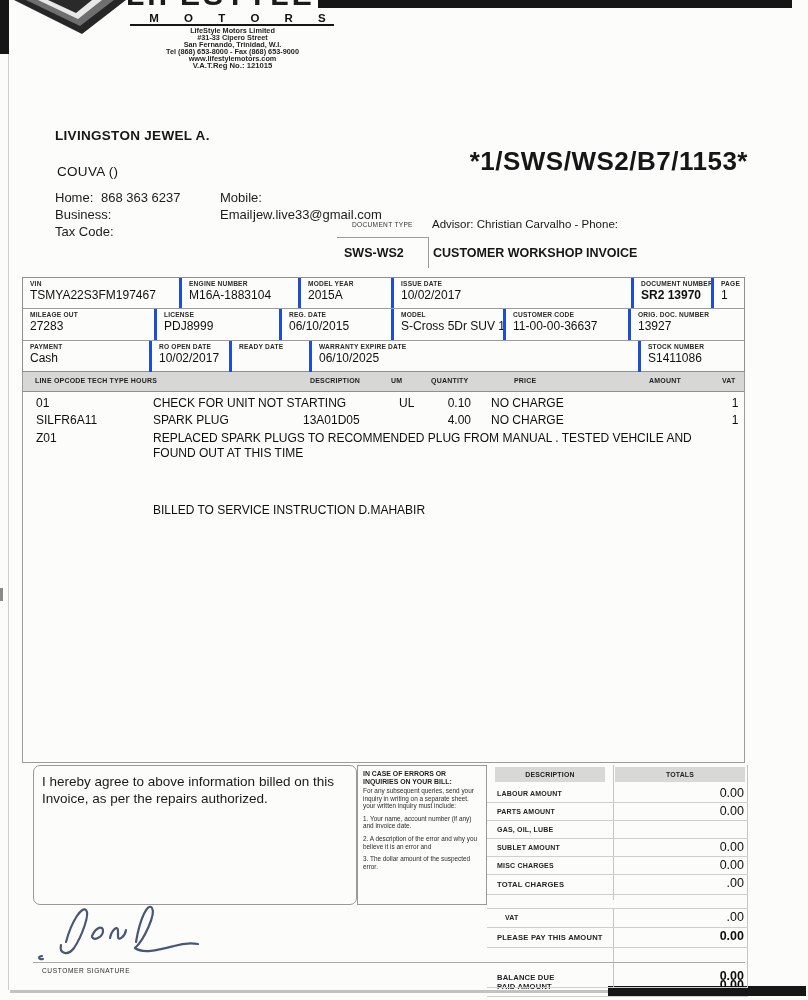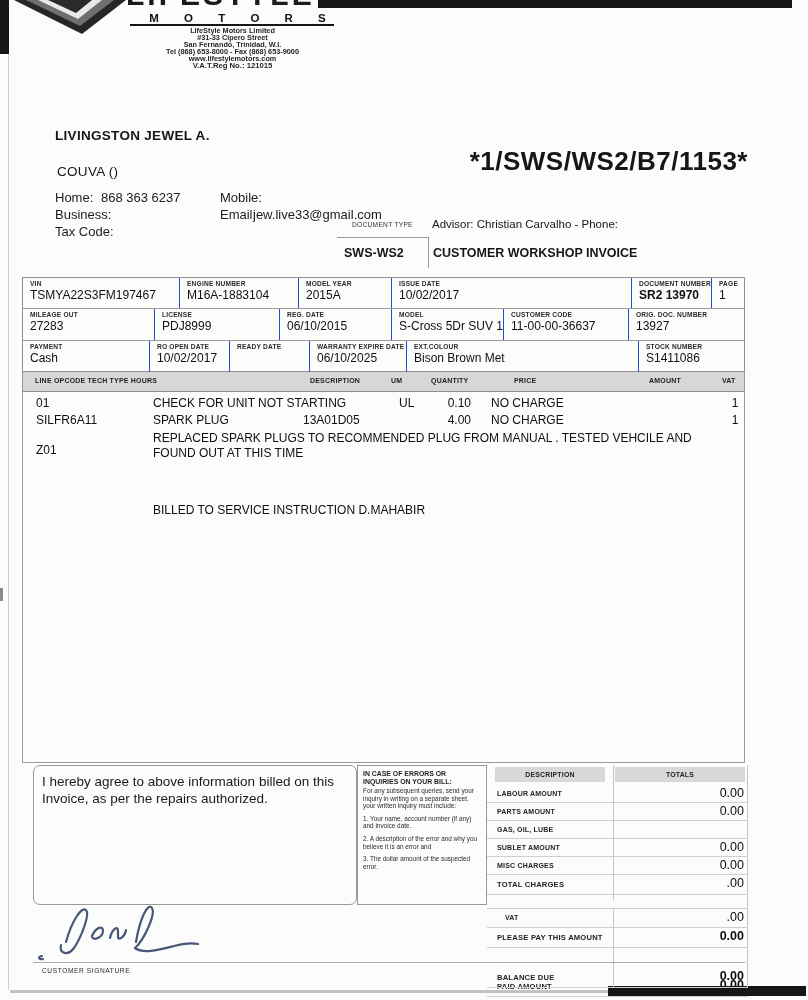--- a/index.html
+++ b/index.html
@@ -21,21 +21,21 @@
   .invref{font-size:26px;font-weight:700;letter-spacing:.5px;text-align:right;}
   .doclabel{font-size:6.6px;color:#333;letter-spacing:.3px;}
   .docval{font-size:12.5px;font-weight:700;}
   .advisor{font-size:11.5px;}
   .hline{background:#9b9b9b;height:1px;}
   .vline{background:#9b9b9b;width:1px;}
   
   .vtable{position:absolute;left:22px;top:277px;width:723px;height:95px;border:1px solid #8f8f8f;box-sizing:border-box;}
   .vrow{position:absolute;left:0;width:721px;border-bottom:1px solid #9b9b9b;box-sizing:border-box;}
   .vrow.last{border-bottom:none;}
-  .vc{position:absolute;top:0;bottom:0;box-sizing:border-box;padding:2px 0 0 7px;border-left:1px solid #1d4ed8;overflow:hidden;}
+  .vc{position:absolute;top:0;bottom:0;box-sizing:border-box;padding:2px 0 0 7px;border-left:3px solid #1d4ed8;overflow:hidden;}
   .vc.first{border-left:none;}
   .lbl{display:block;font-size:6.6px;font-weight:600;color:#2a2a2a;letter-spacing:.2px;white-space:nowrap;}
   .val{display:block;font-size:12px;margin-top:1px;color:#101010;white-space:nowrap;}
   
   .itable{position:absolute;left:22px;top:372px;width:723px;height:391px;border-left:1px solid #9b9b9b;border-right:1px solid #9b9b9b;border-bottom:1px solid #9b9b9b;box-sizing:border-box;}
   .ihead{position:absolute;left:0;top:0;width:721px;height:20px;background:#d7d7d5;border-bottom:1px solid #8f8f8f;box-sizing:border-box;}
   .ih{position:absolute;top:5px;font-size:7px;font-weight:700;color:#1f1f1f;letter-spacing:.2px;white-space:nowrap;}
   .it{position:absolute;font-size:12px;color:#0f0f0f;white-space:nowrap;}
   .it.wrap{white-space:normal;line-height:15px;}
   .qty{text-align:right;}
@@ -170,24 +170,20 @@
         <span class="val">10/02/2017</span>
       </div>
       <div class="vc" style="left:206px;width:80px;">
         <span class="lbl">READY DATE</span>
         <span class="val"></span>
       </div>
       <div class="vc" style="left:286px;width:97px;">
         <span class="lbl">WARRANTY EXPIRE DATE</span>
         <span class="val">06/10/2025</span>
       </div>
-      <div class="vc" style="left:383px;width:120px;">
-        <span class="lbl">EXT.COLOUR</span>
-        <span class="val">Bison Brown Met</span>
-      </div>
       <div class="vc" style="left:615px;width:106px;">
         <span class="lbl">STOCK NUMBER</span>
         <span class="val">S1411086</span>
       </div>
     </div>
   </div>
 
   <div class="itable">
     <div class="ihead">
       <span class="ih" style="left:12px;">LINE OPCODE TECH TYPE HOURS</span>
@@ -211,21 +207,21 @@
     <div>
       <span class="it" style="left:13px;top:41px;">SILFR6A11</span>
       <span class="it" style="left:130px;top:41px;">SPARK PLUG</span>
       <span class="it" style="left:280px;top:41px;">13A01D05</span>
       <span class="it qty" style="left:390px;top:41px;width:58px;">4.00</span>
       <span class="it" style="left:468px;top:41px;">NO CHARGE</span>
       <span class="it" style="left:703px;top:41px;width:18px;text-align:center;">1</span>
     </div>
 
     <div>
-      <span class="it" style="left:13px;top:59px;margin-top:12px;">Z01</span>
+      <span class="it" style="left:13px;top:59px;">Z01</span>
       <span class="it wrap" style="left:130px;top:59px;width:582px;">REPLACED SPARK PLUGS TO RECOMMENDED PLUG FROM MANUAL . TESTED VEHCILE AND FOUND OUT AT THIS TIME</span>
     </div>
 
     <div>
       <span class="it" style="left:130px;top:91px;margin-top:40px;">BILLED TO SERVICE INSTRUCTION D.MAHABIR</span>
     </div>
   </div>
 
   <div class="fbox" style="left:33px;top:765px;width:324px;height:140px;border-radius:7px;">
     <div class="agree">I hereby agree to above information billed on this Invoice, as per the repairs authorized.</div>

